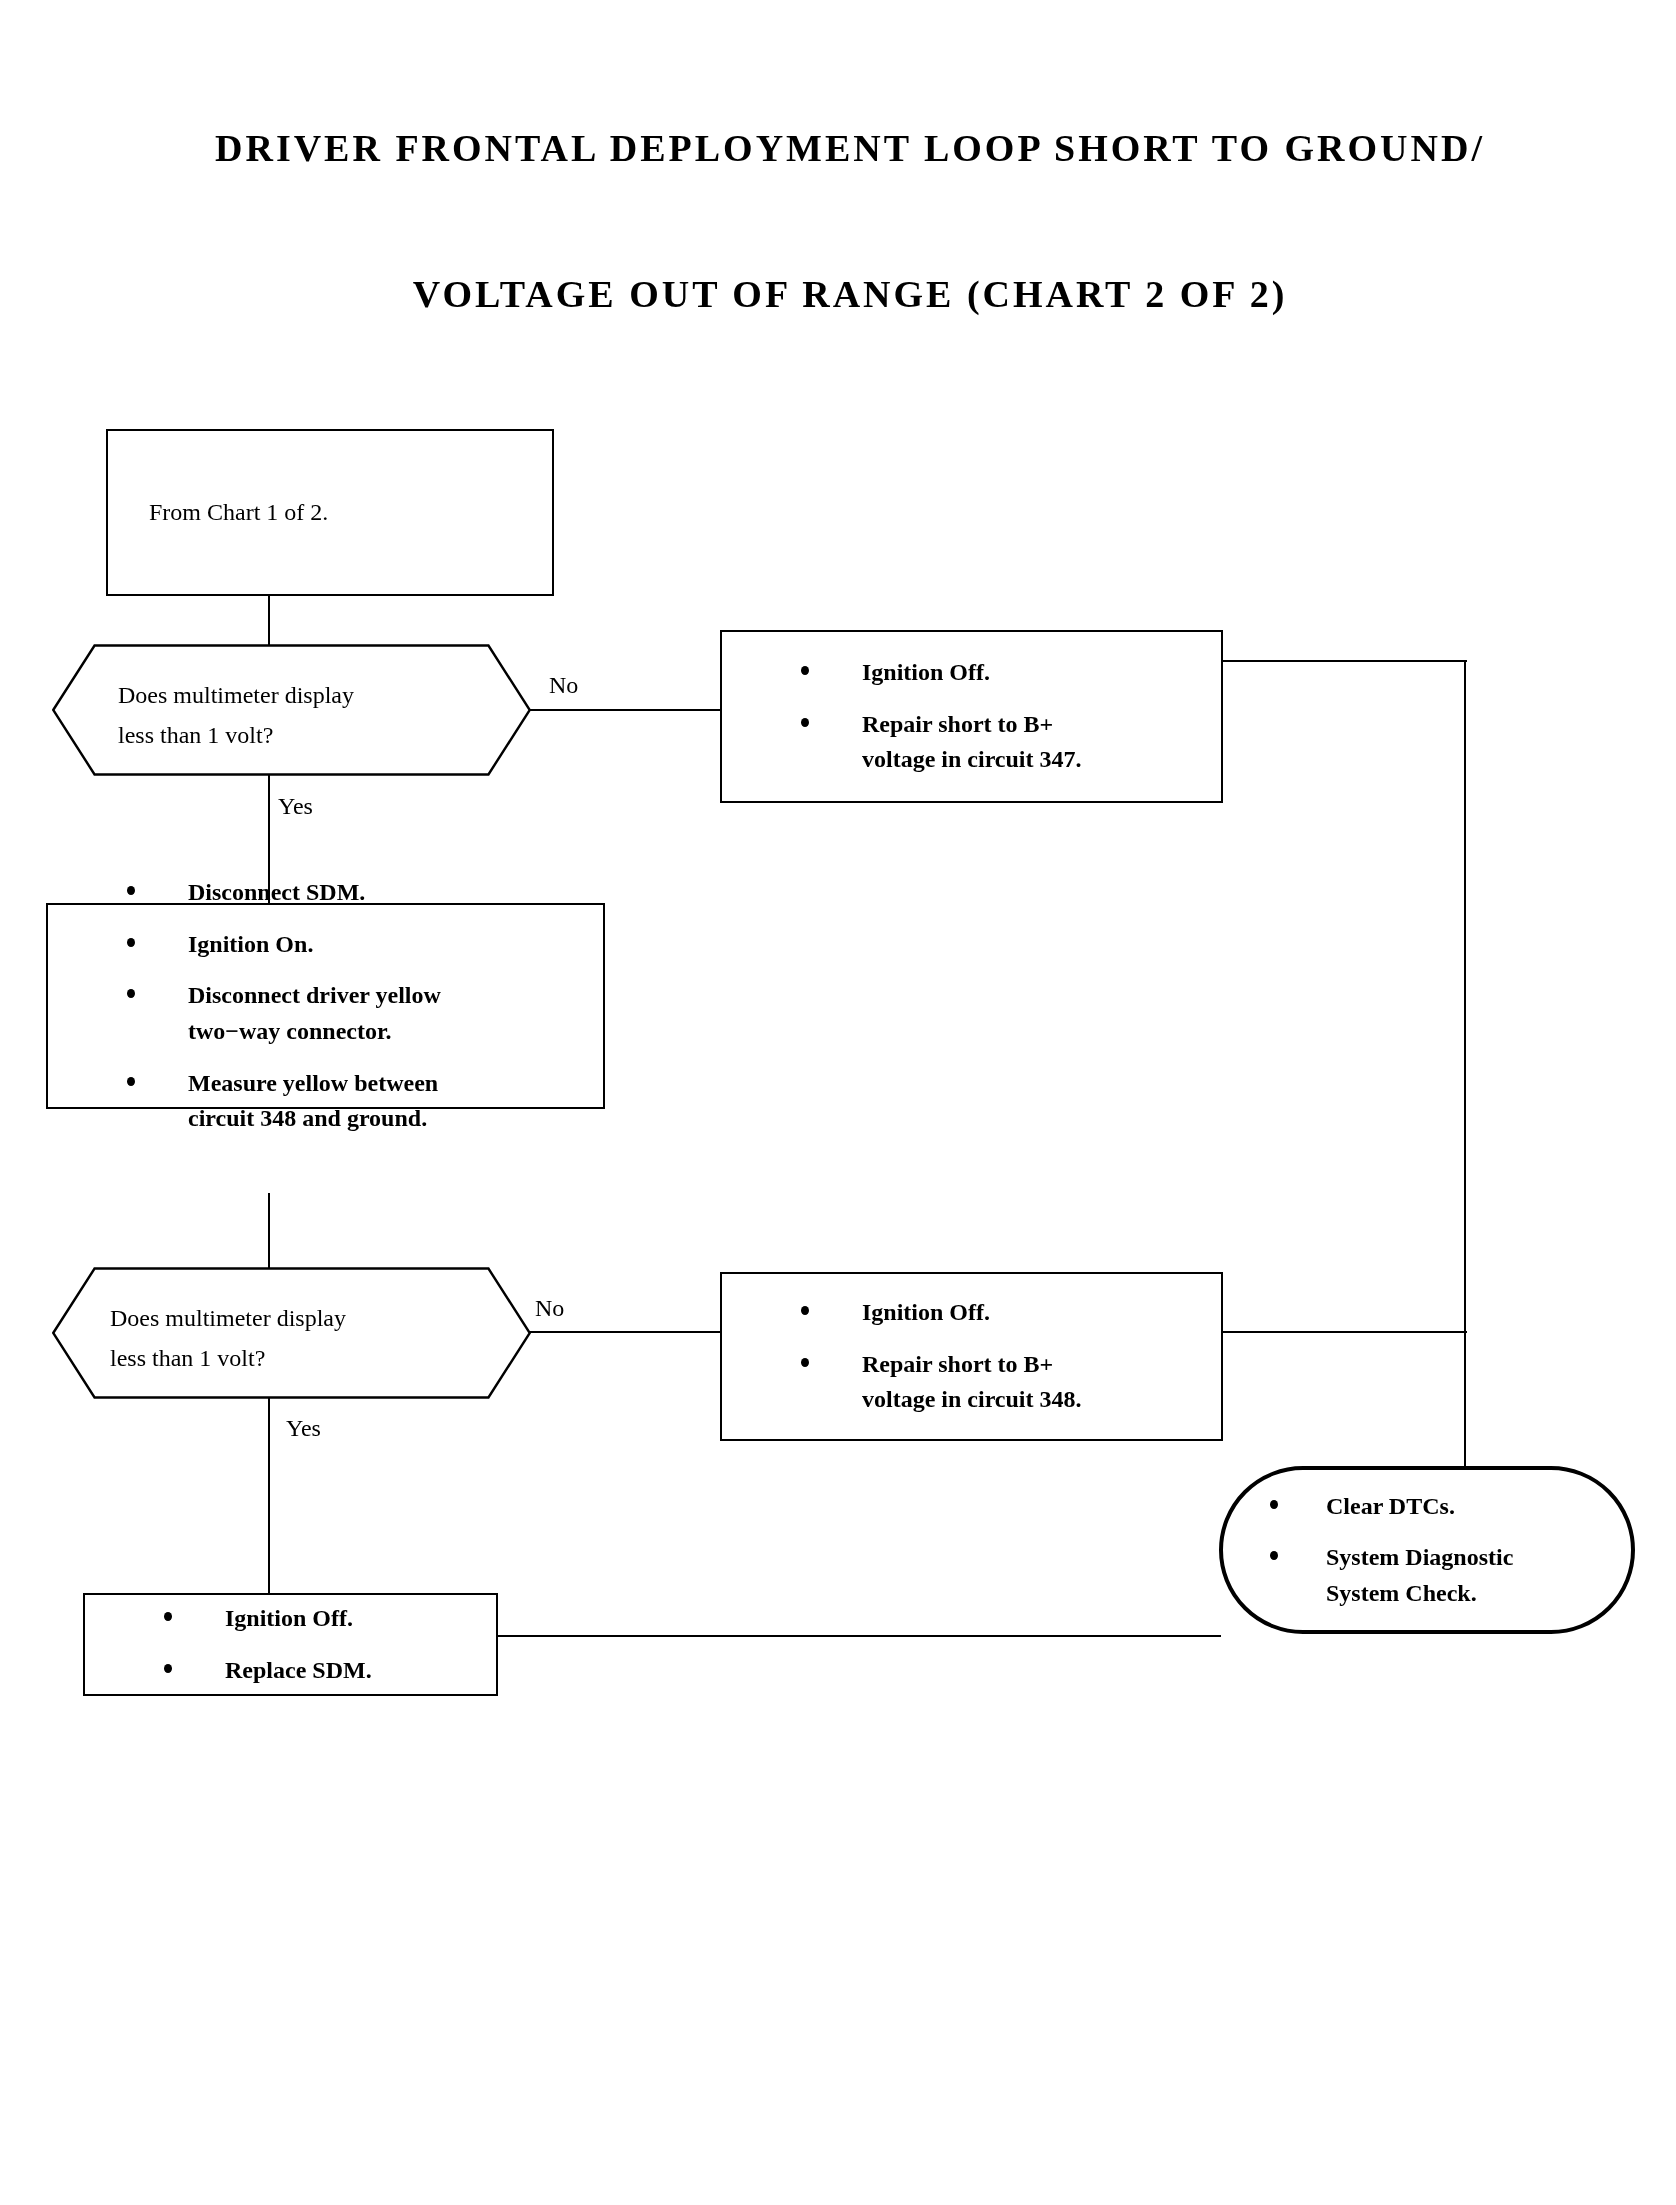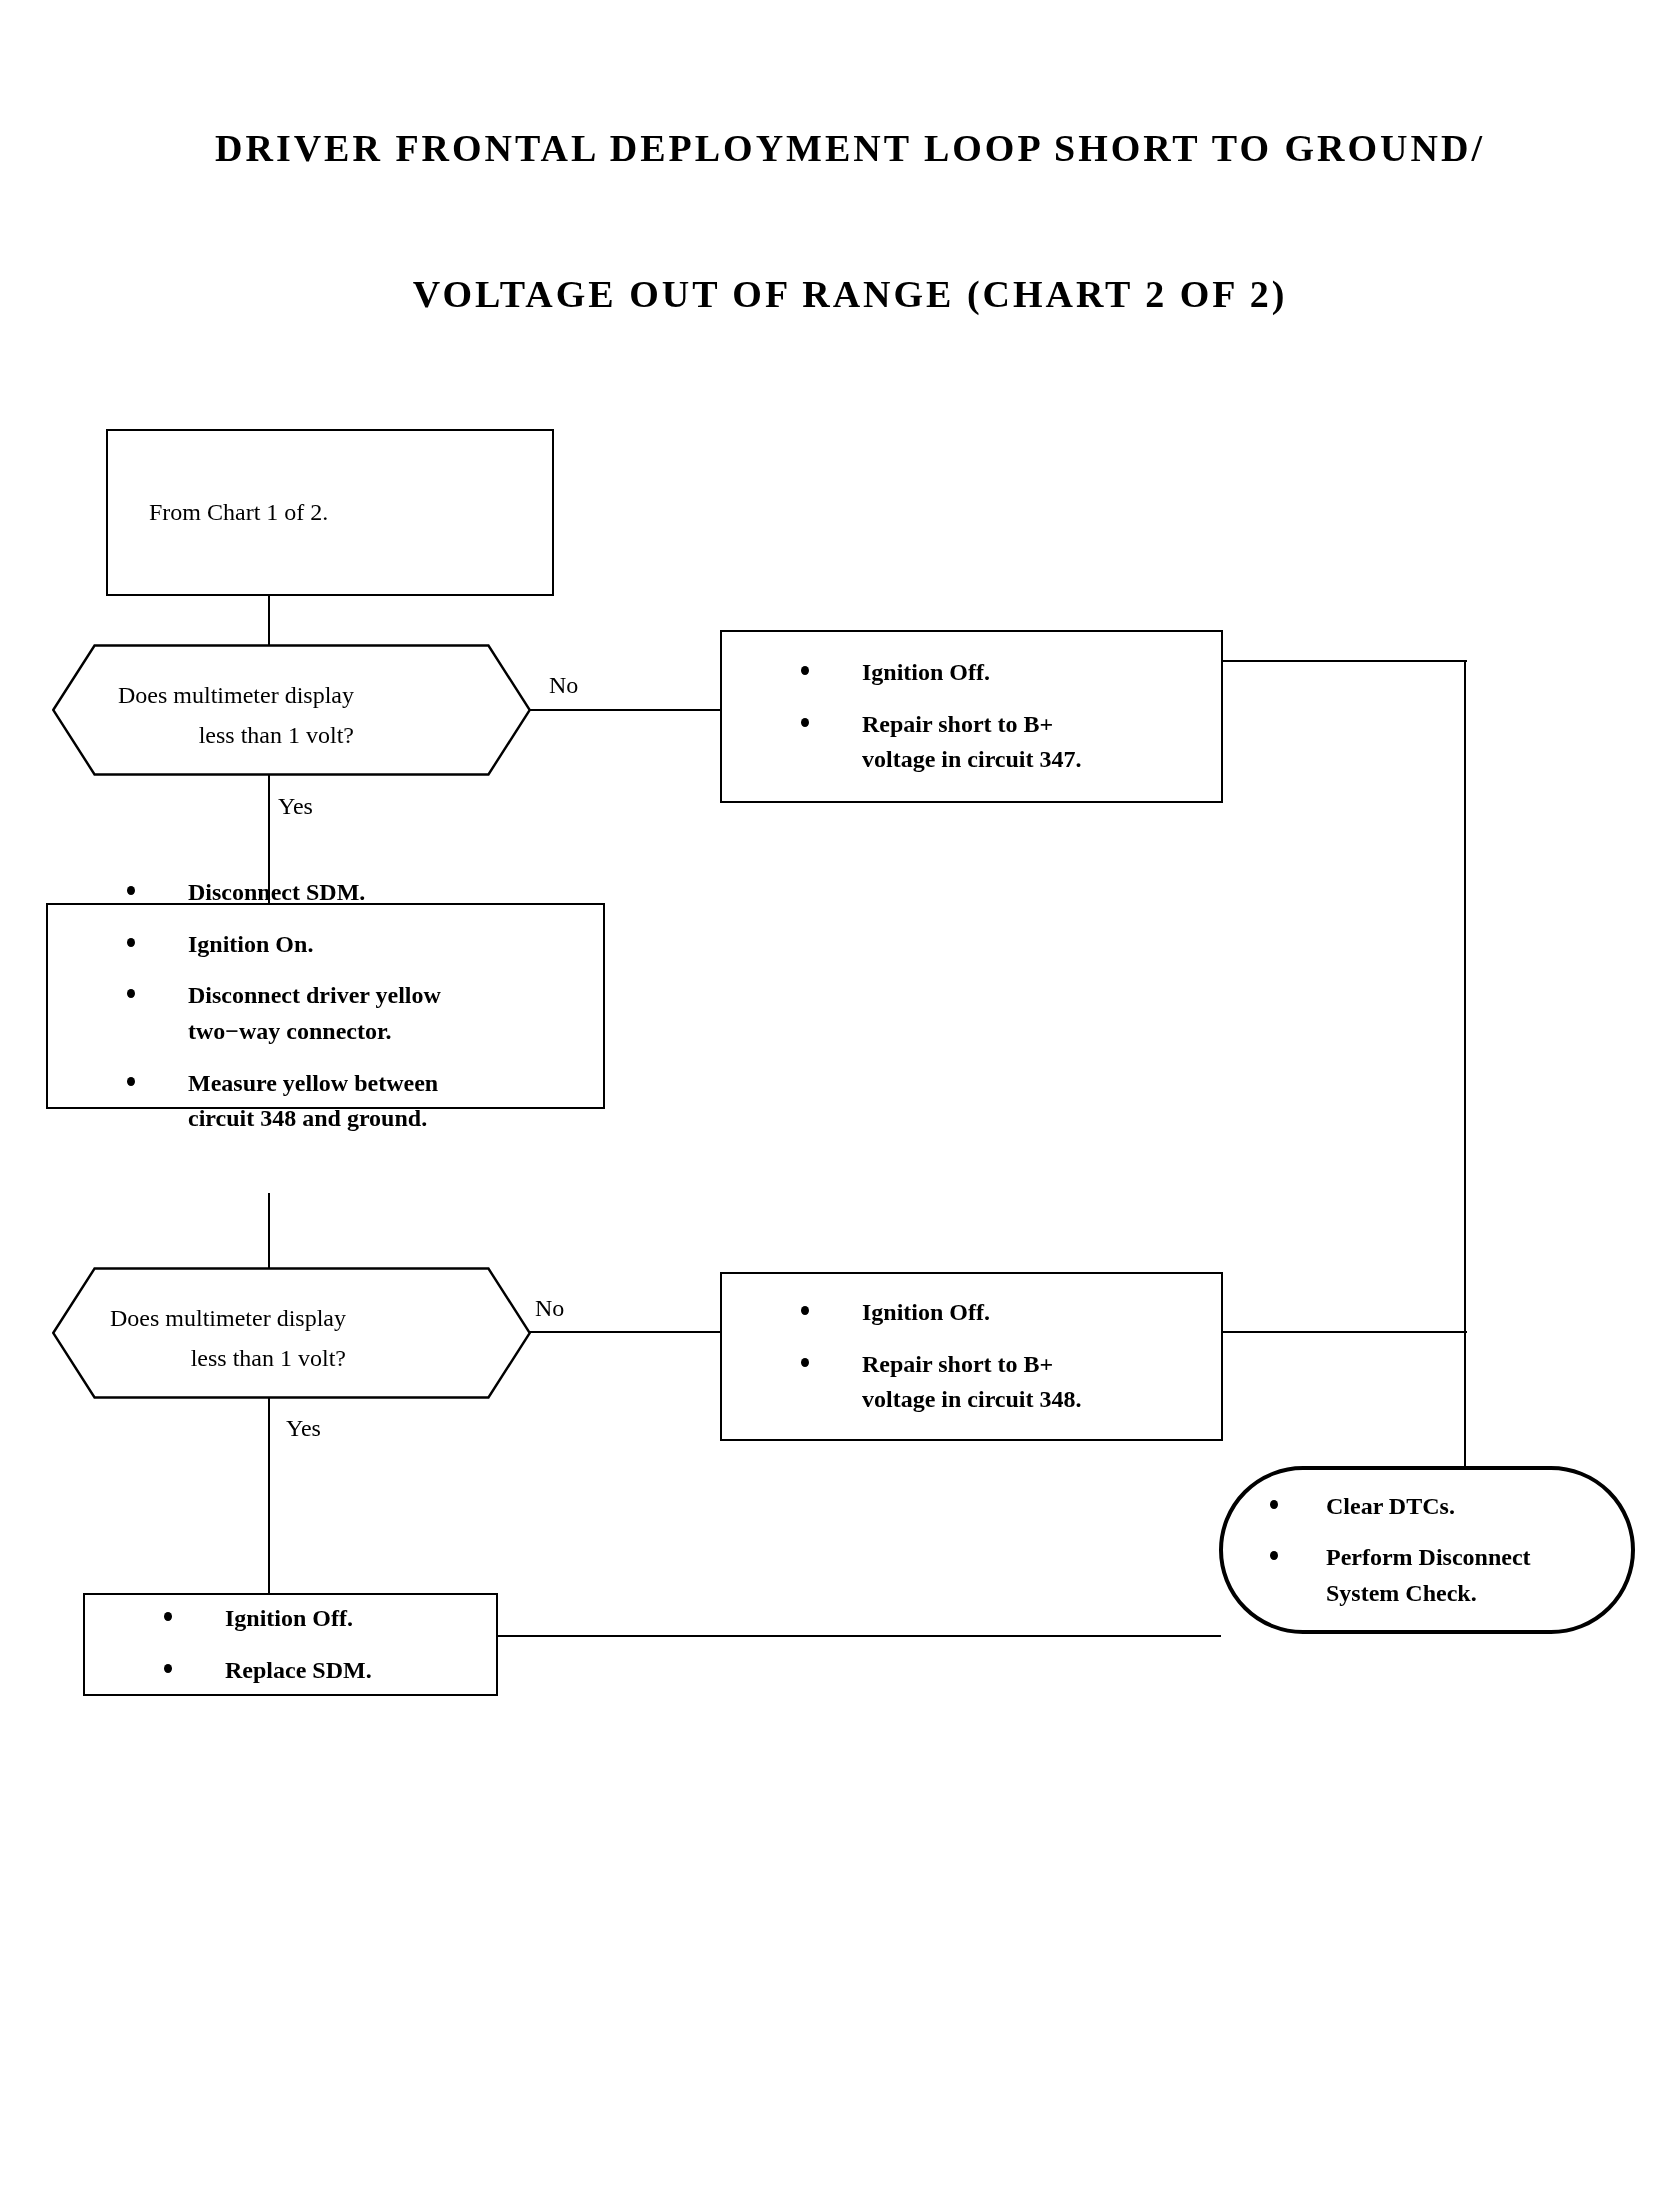--- a/index.html
+++ b/index.html
@@ -87,21 +87,20 @@
   }
   .bullets .ln { display: block; }
 
   
   .bullets.term li { padding-left: 103px; }
   .bullets.term li .bullet-dot { left: 47px; }
 
   
   .hex {
     position: absolute;
-    text-align: right;
   }
   .hex svg {
     position: absolute;
     left: 0; top: 0;
     display: block;
   }
   .hex .hex-label {
     position: absolute;
     font-size: 24px;
     line-height: 1.65;
@@ -259,21 +258,21 @@
 
   <div class="node terminator" style="left:1219px; top:1466px; width:416px; height:168px;">
     <div class="node-body">
       <ul class="bullets term">
         <li>
           <span class="bullet-dot"></span>
           <span class="ln">Clear DTCs.</span>
         </li>
         <li>
           <span class="bullet-dot"></span>
-          <span class="ln">Perform Disconnect</span>
+          <span class="ln">System Diagnostic</span>
           <span class="ln">System Check.</span>
         </li>
       </ul>
     </div>
   </div>
 
 </div>
 
 
 </body></html>

